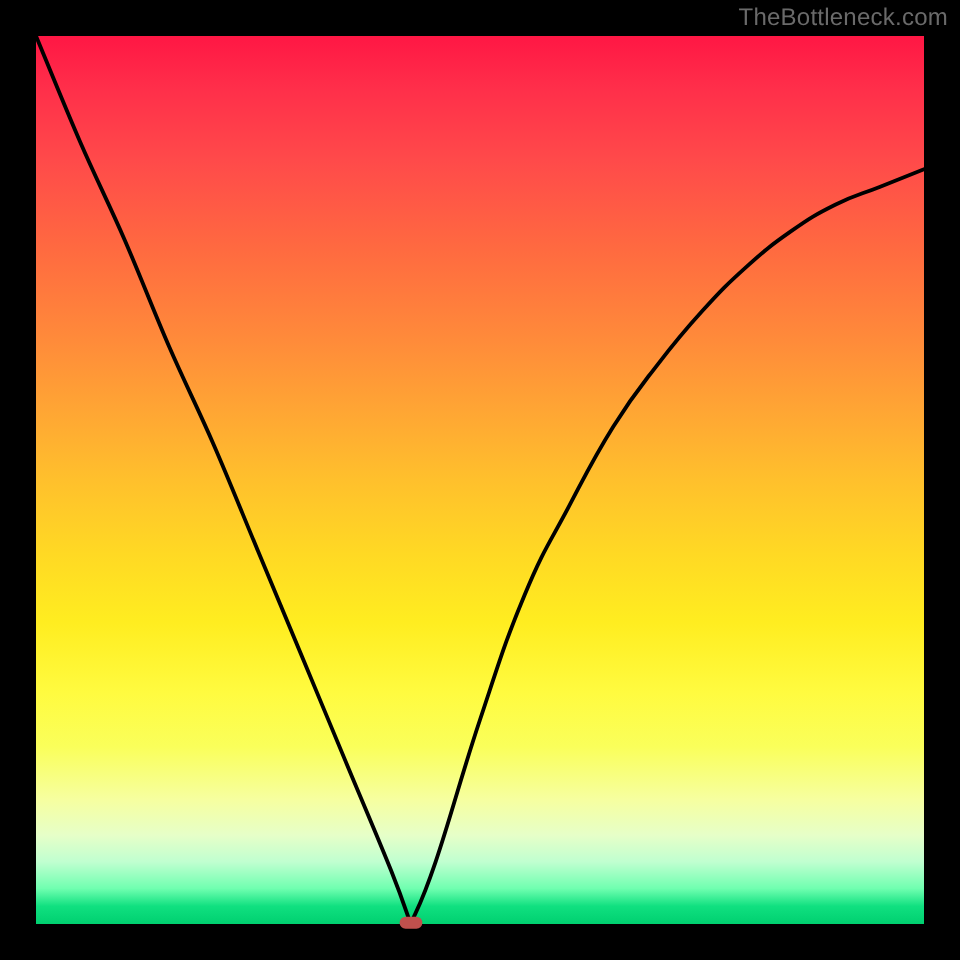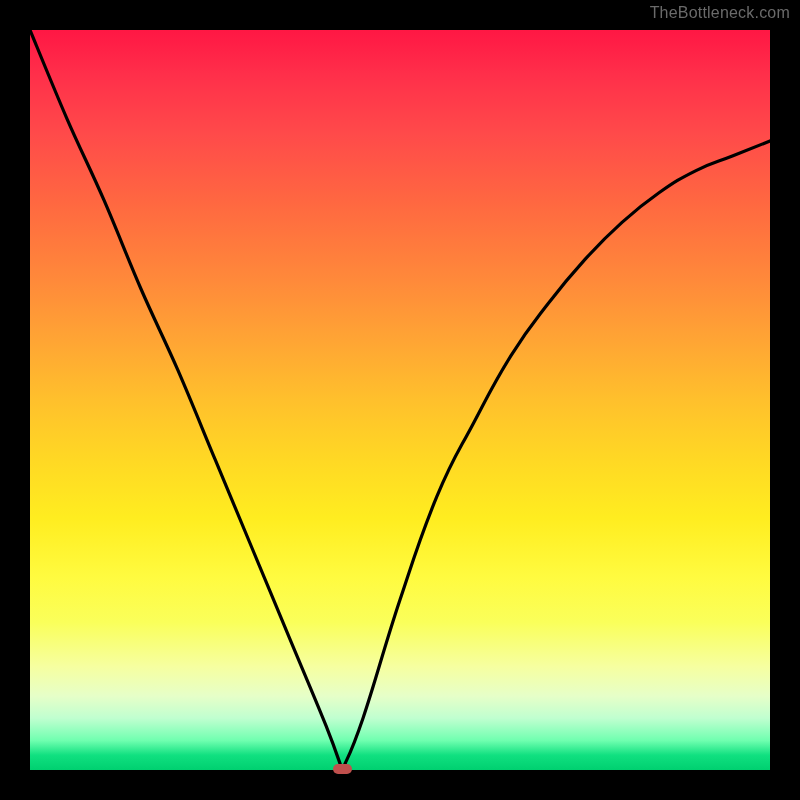--- a/index.html
+++ b/index.html
@@ -8,21 +8,21 @@
     height: 800px;
     background: #000;
     position: relative;
     font-family: Arial, sans-serif;
     overflow: hidden;
   }
   .watermark {
     position: absolute;
     top: 4px;
     right: 10px;
-    font-size: 16px;
+    font-size: 20px;
     color: #6a6a6a;
     font-weight: 500;
     z-index: 10;
     letter-spacing: 0.2px;
   }
   .plot-area {
     position: absolute;
     left: 30px;
     top: 30px;
     width: 740px;

